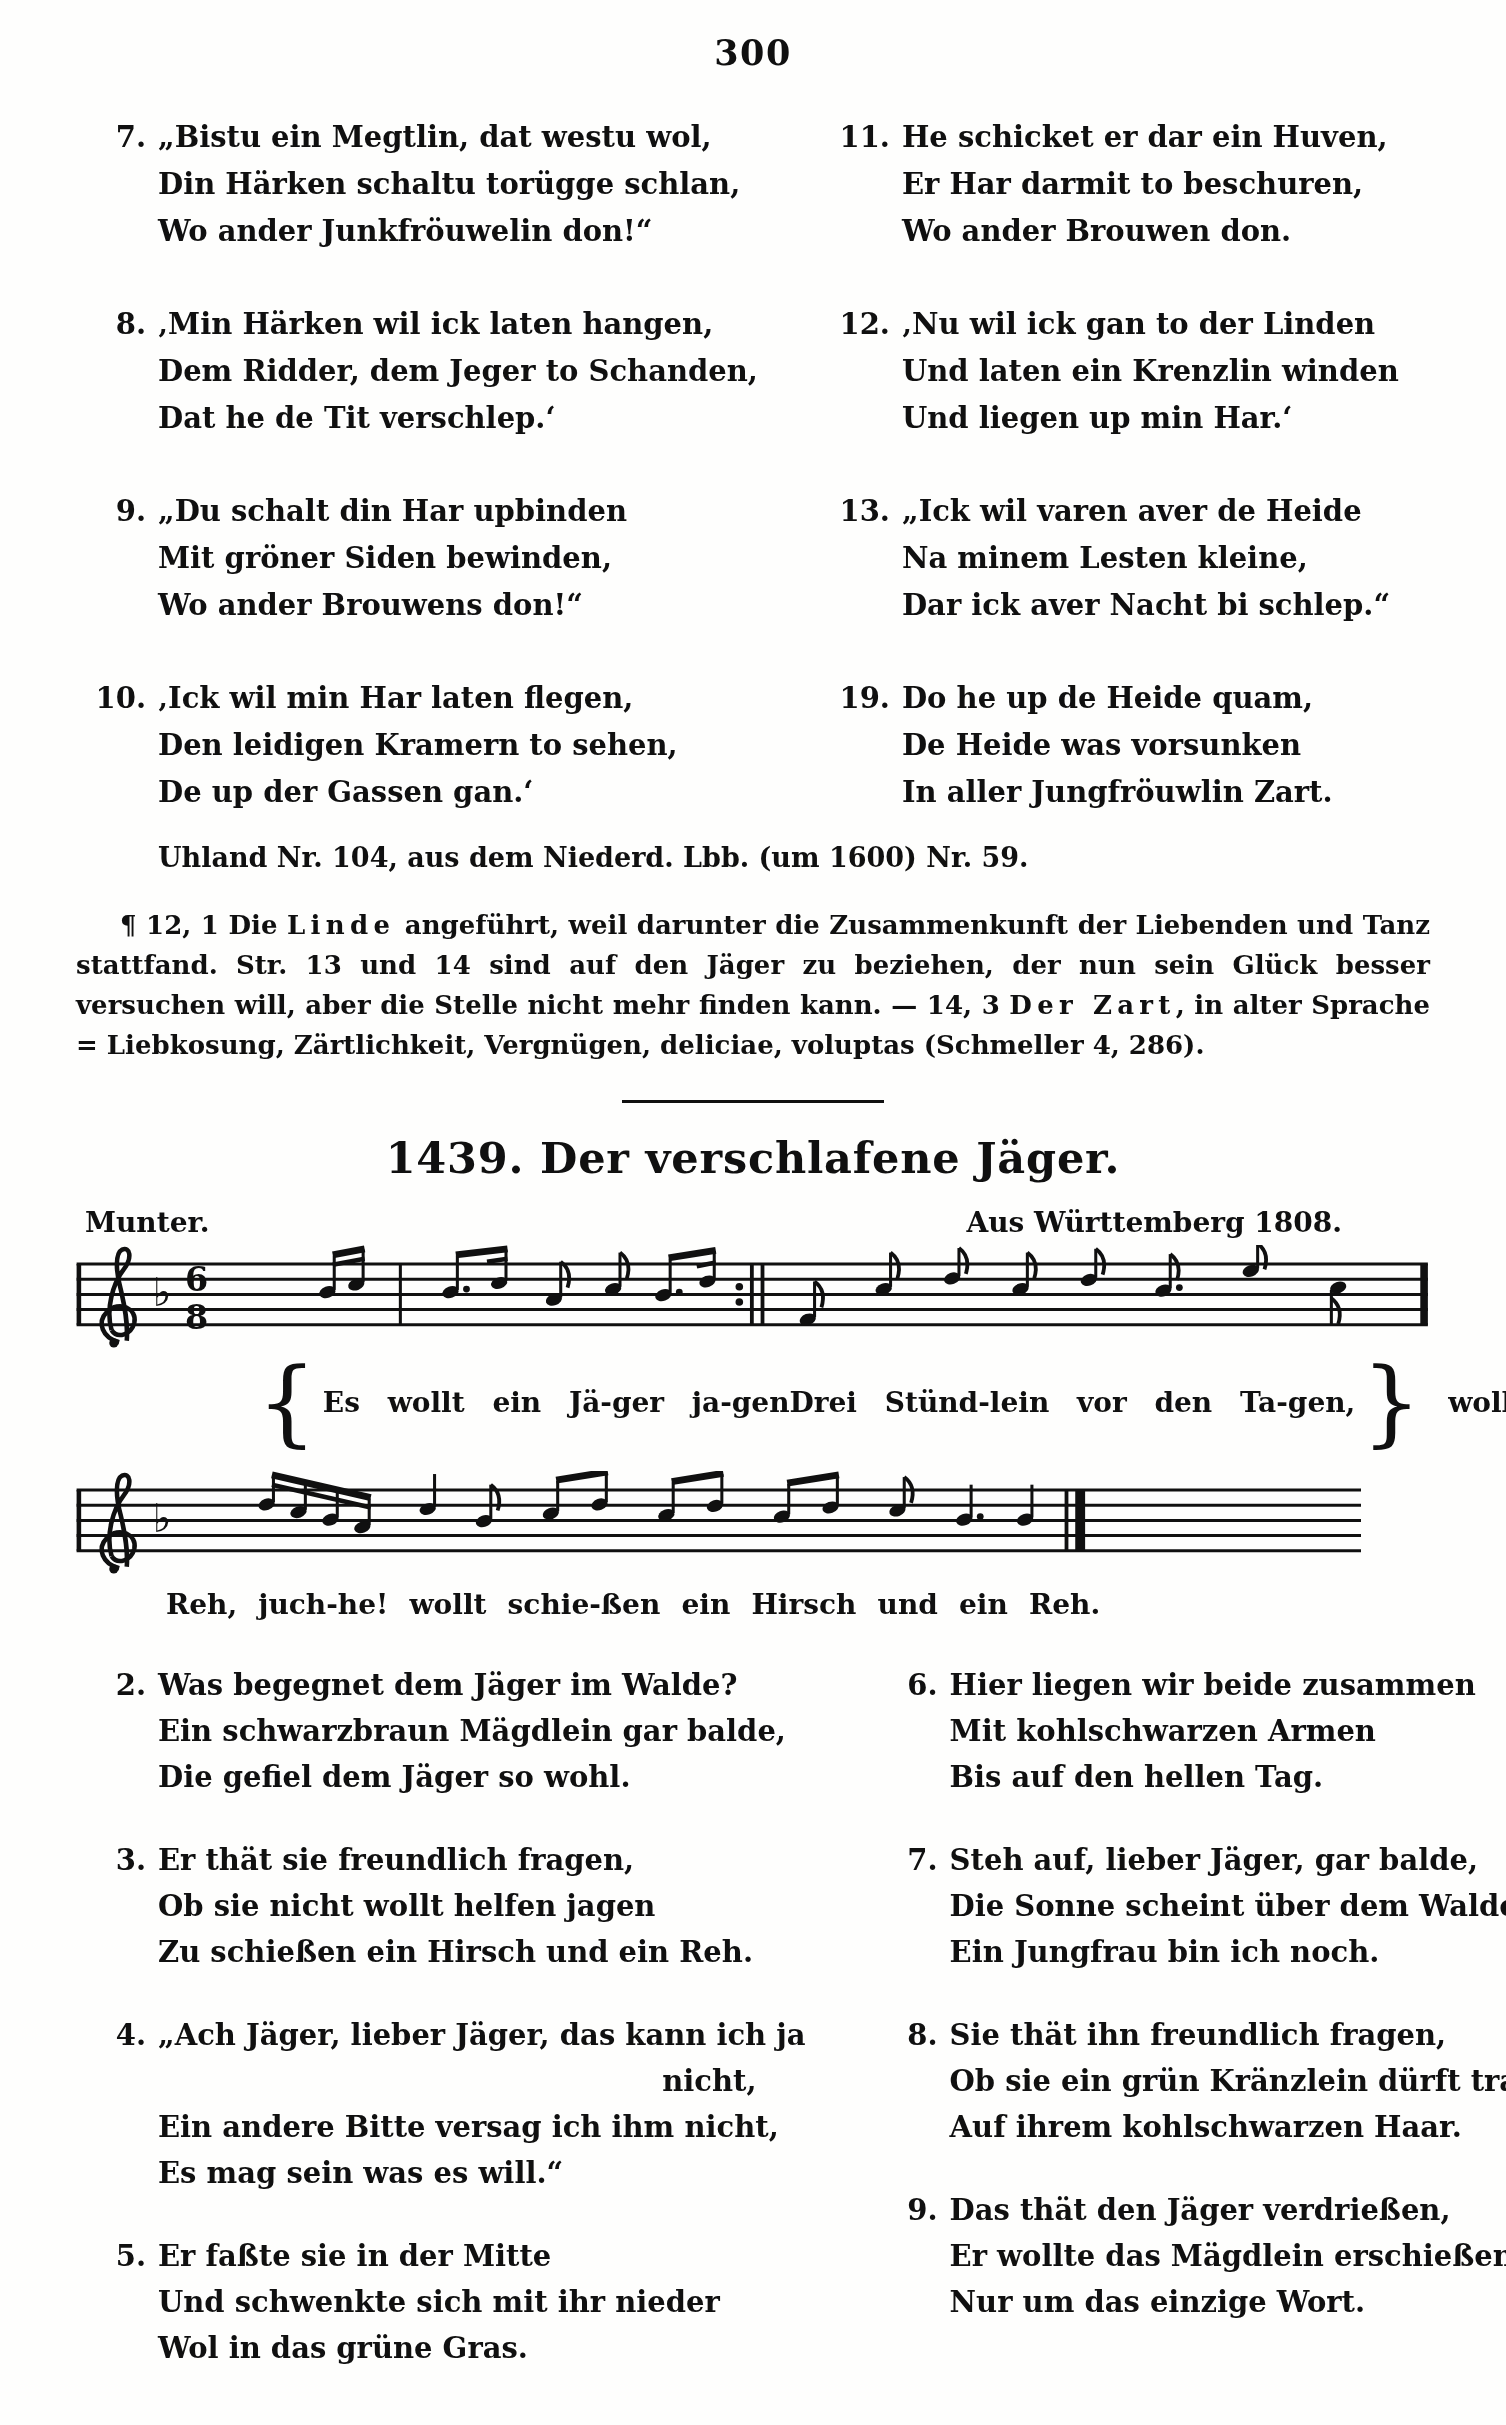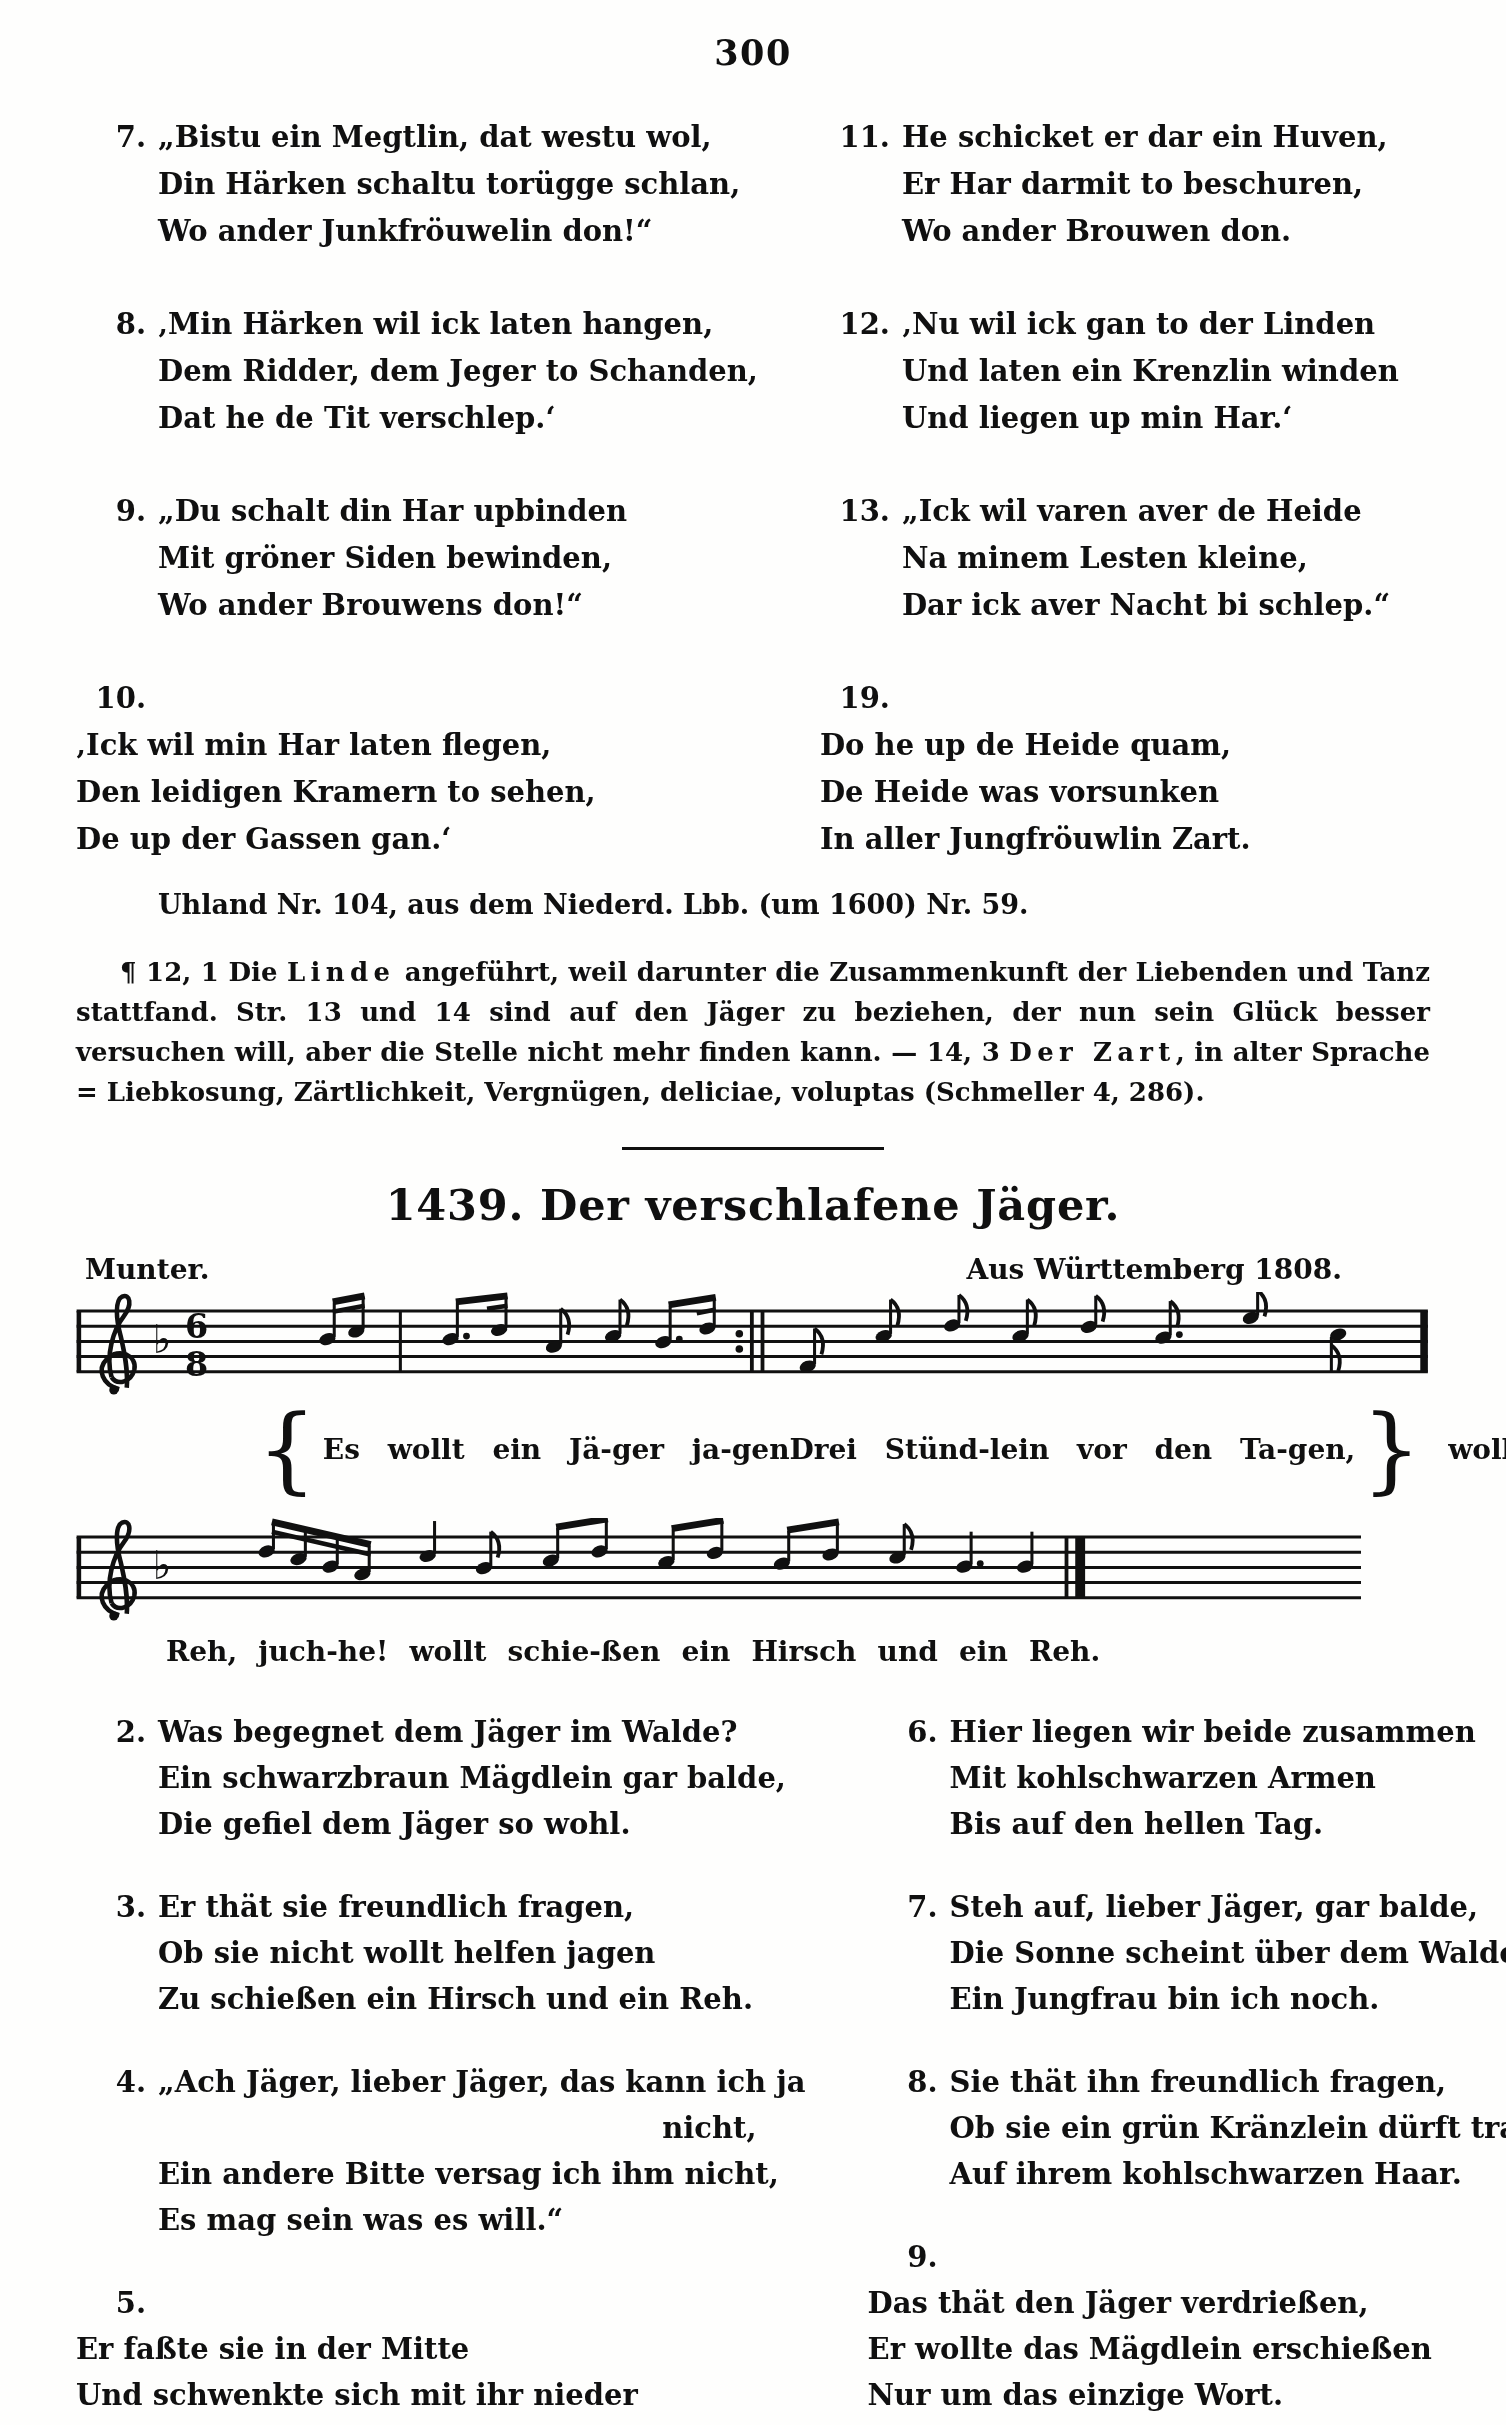--- a/index.html
+++ b/index.html
@@ -8,21 +8,21 @@
     background:#fefefd;color:#101010;
     font-family:"DejaVu Serif",serif;font-weight:700;
     margin:0 auto;box-sizing:border-box;padding:32px 76px 0;
   }
   
   .pageno{text-align:center;font-size:35px;letter-spacing:1.5px;margin-bottom:41px;}
   
   .verse-grid{display:grid;grid-template-columns:1fr 1fr;column-gap:35px;}
   .vcol-right{padding-left:27px;}
   .verse{display:flex;margin-bottom:46px;}
-  .verse:last-child{margin-bottom:0;flex-direction:column;}
+  .verse:last-child{margin-bottom:0;}
   .vnum{flex:none;width:70px;text-align:right;padding-right:12px;font-size:29px;line-height:47px;}
   .vlines{font-size:29px;line-height:47px;}
   .bot .vnum,.bot .vlines{line-height:46px;}
   .bot .verse{margin-bottom:37px;}
   .vline{white-space:nowrap;}
   .vline.line-right{text-align:right;padding-right:49px;white-space:normal;}
   
   .source-note{margin:26px 0 0 82px;font-size:27px;}
   .commentary{margin-top:32px;font-size:26px;line-height:40px;text-align:justify;}
   .commentary .lead-indent{display:inline-block;width:44px;}

